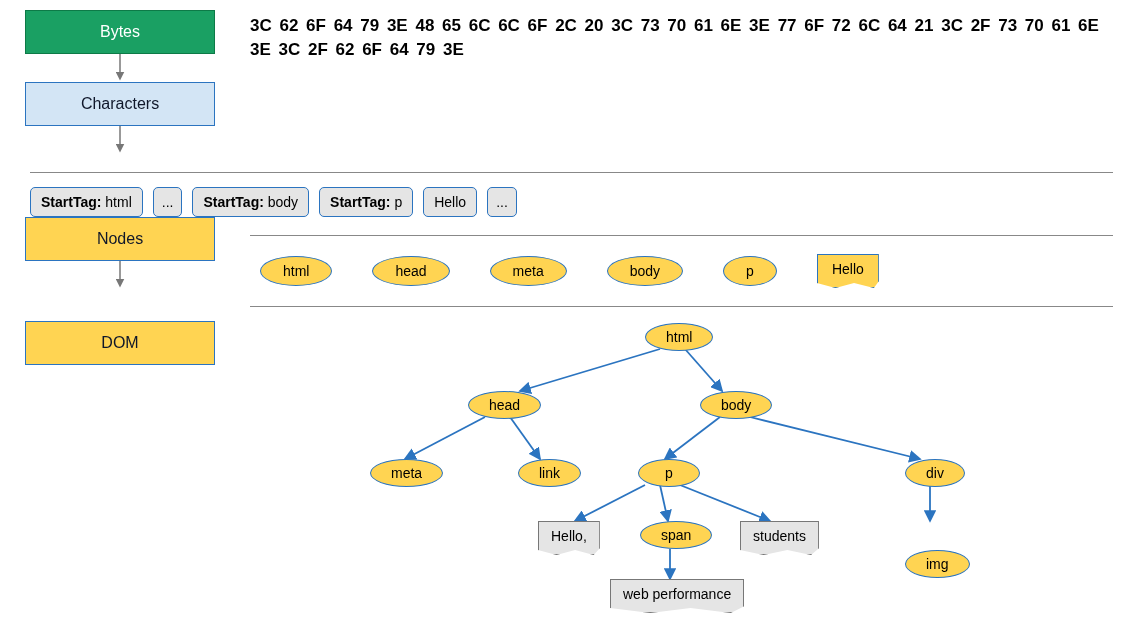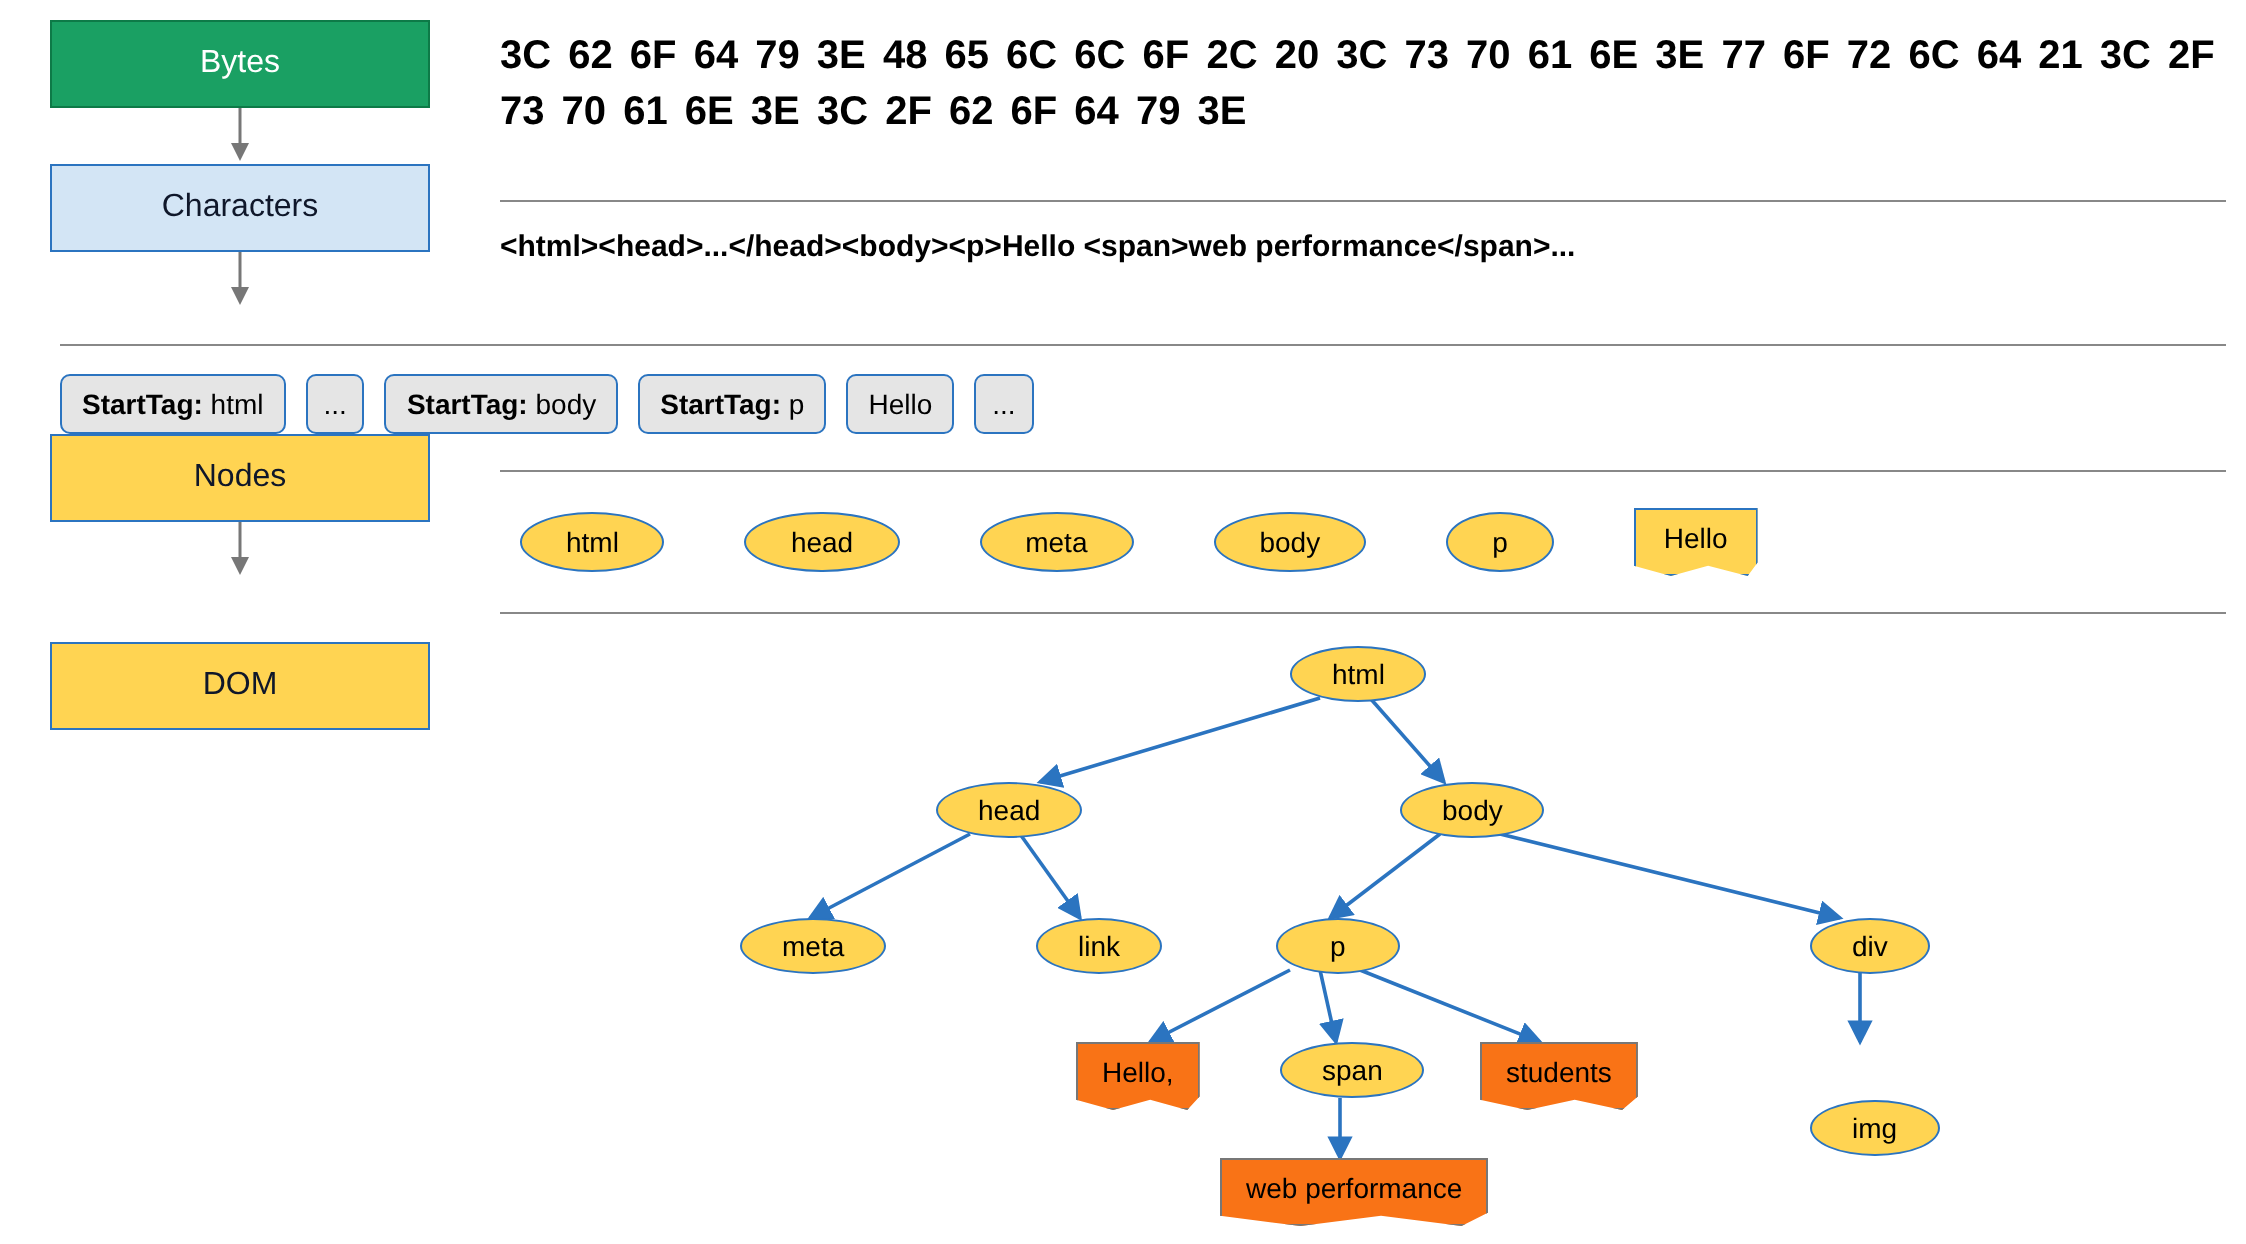--- a/index.html
+++ b/index.html
@@ -43,21 +43,21 @@
     justify-content: center;
   }
   .v-arrow svg { display:block; }
   .right-col {
     flex: 1;
     padding-left: 20px;
     padding-top: 4px;
   }
   .bytes-text {
     font-family: Arial, sans-serif;
-    font-size: 20px;
+    font-size: 17px;
     font-weight: 600;
     line-height: 1.4;
     word-spacing: 3px;
   }
   .sep {
     border: none;
     border-top: 1px solid #888;
     margin: 14px 0 14px 0;
     width: 100%;
   }
@@ -114,21 +114,21 @@
     position: absolute;
     background: #ffd452;
     border: 1.5px solid #2b74c0;
     border-radius: 50%;
     padding: 5px 20px;
     font-size: 14px;
     text-align: center;
   }
   .dom-text {
     position: absolute;
-    background: #f97316;
+    background: #e5e5e5;
     border: 1.5px solid #777;
     padding: 6px 12px 10px 12px;
     font-size: 14px;
     clip-path: polygon(0 0, 100% 0, 100% 80%, 90% 100%, 60% 85%, 30% 100%, 0 85%);
   }
   svg.tree-lines {
     position: absolute;
     top: 0; left: 0;
     width: 100%; height: 100%;
     pointer-events: none;
@@ -157,24 +157,20 @@
 </div>
 
 <div class="row">
   <div class="left-col">
     <div class="stage-box stage-blue">Characters</div>
     <div class="v-arrow">
       <svg width="14" height="28">
           <line x1="7" y1="0" x2="7" y2="22" stroke="#777" stroke-width="1.5" marker-end="url(#ah)"></line>
         </svg>
     </div>
-  </div>
-  <div class="right-col">
-    <hr class="sep">
-    <div class="chars-text">&lt;html&gt;&lt;head&gt;...&lt;/head&gt;&lt;body&gt;&lt;p&gt;Hello &lt;span&gt;web performance&lt;/span&gt;...</div>
   </div>
 </div>
 
 <div class="row">
   <div class="right-col">
     <hr class="sep">
     <div class="tokens-row">
       <span class="token"><b>StartTag:</b><span> html</span></span>
       <span class="token small"><span>...</span></span>
       <span class="token"><b>StartTag:</b><span> body</span></span>

